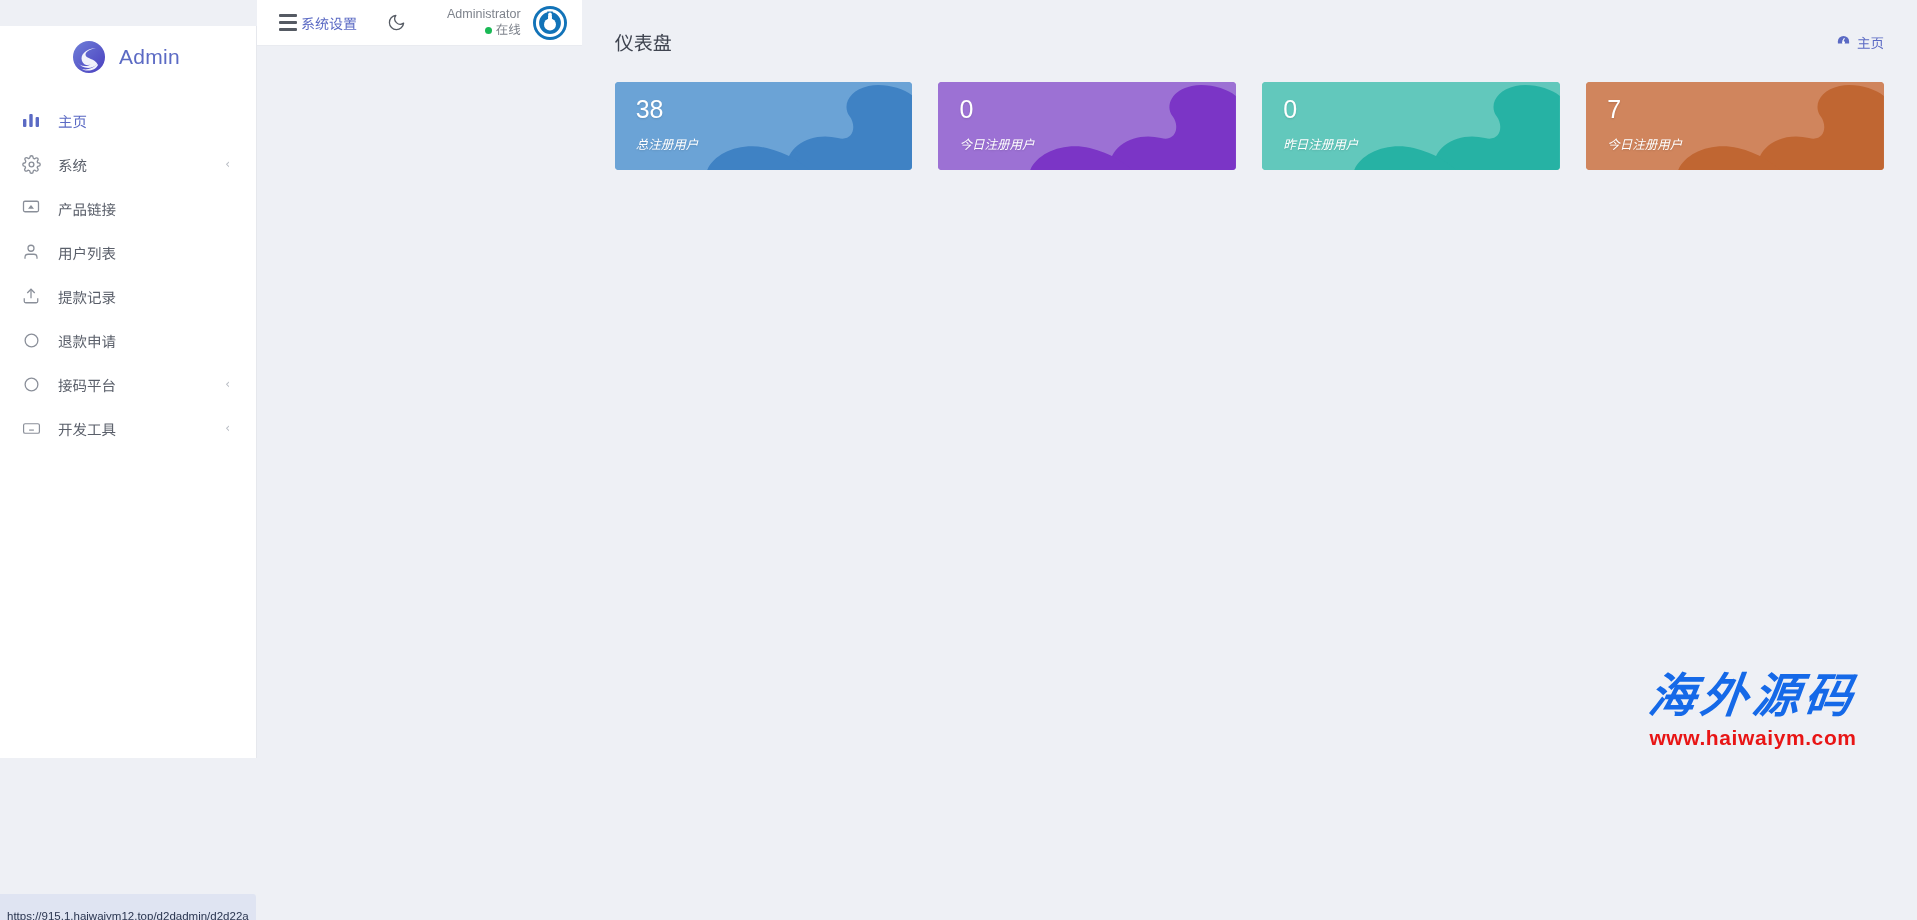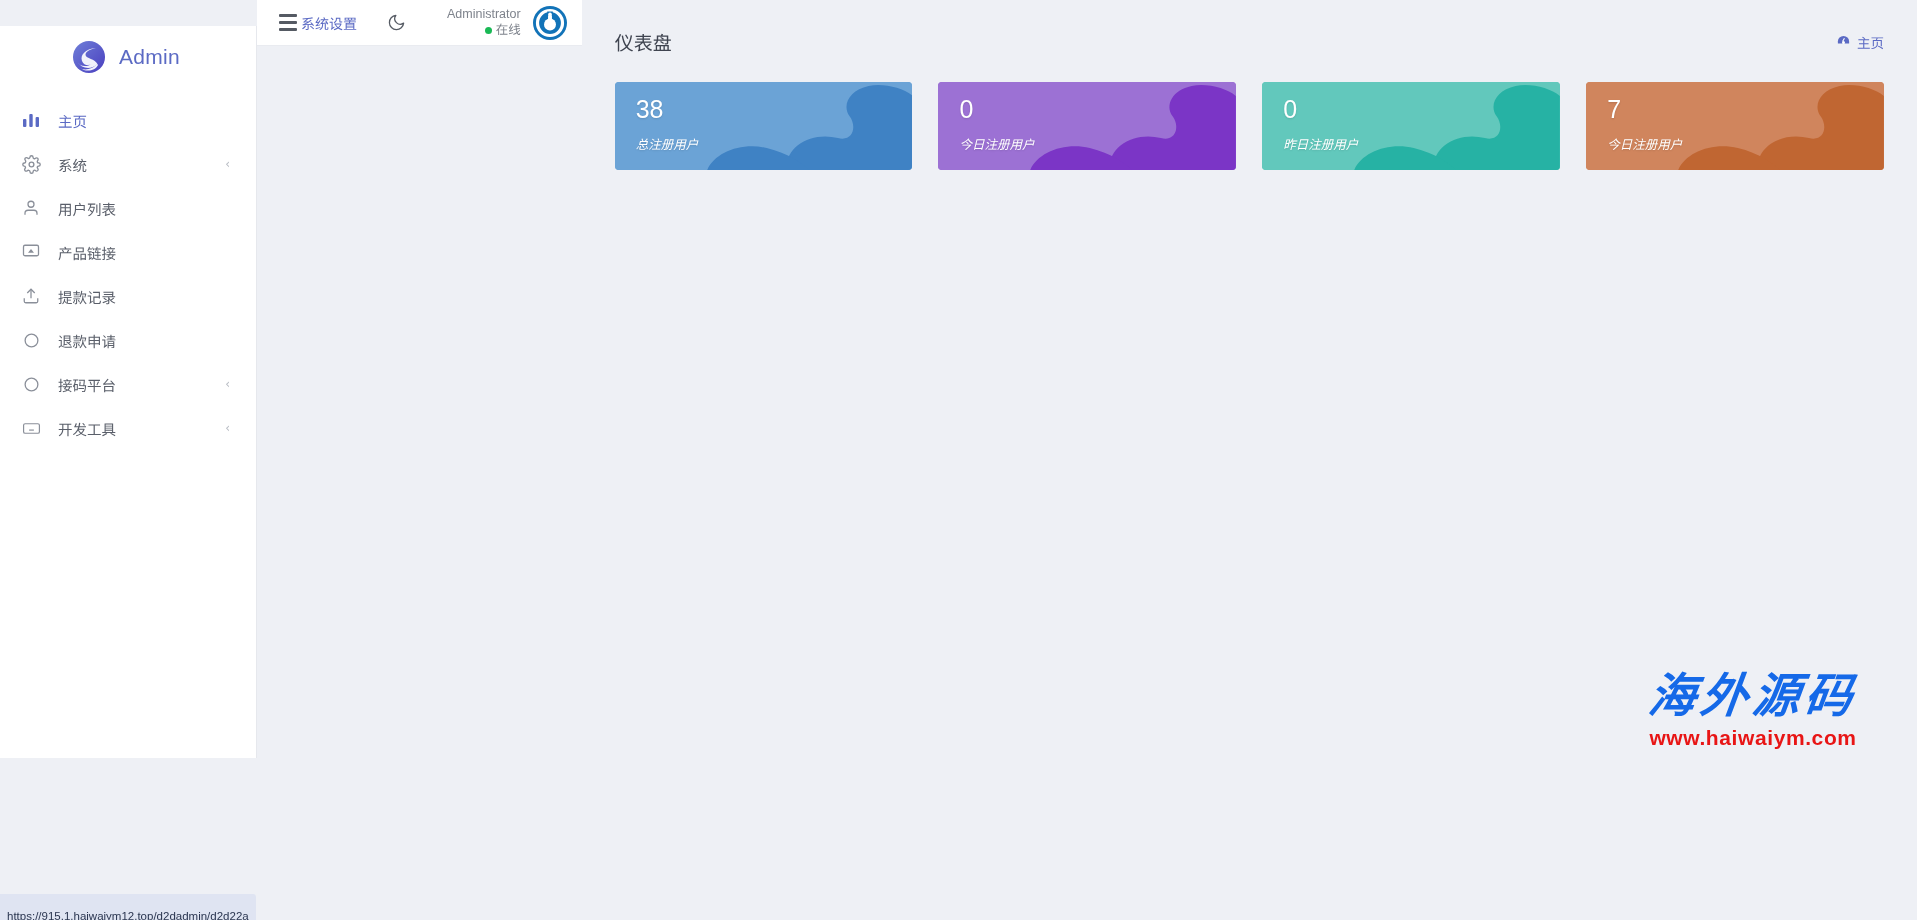--- a/index.html
+++ b/index.html
@@ -187,35 +187,35 @@
             <path d="M19.4 15a1.65 1.65 0 00.33 1.82l.06.06a2 2 0 11-2.83 2.83l-.06-.06a1.65 1.65 0 00-1.82-.33 1.65 1.65 0 00-1 1.51V21a2 2 0 11-4 0v-.09A1.65 1.65 0 008.6 19.4a1.65 1.65 0 00-1.82.33l-.06.06a2 2 0 11-2.83-2.83l.06-.06a1.65 1.65 0 00.33-1.82 1.65 1.65 0 00-1.51-1H3a2 2 0 110-4h.09A1.65 1.65 0 004.6 8.6a1.65 1.65 0 00-.33-1.82l-.06-.06a2 2 0 112.83-2.83l.06.06a1.65 1.65 0 001.82.33h.08A1.65 1.65 0 0010 2.77V3a2 2 0 114 0v.09a1.65 1.65 0 001 1.51h.08a1.65 1.65 0 001.82-.33l.06-.06a2 2 0 112.83 2.83l-.06.06a1.65 1.65 0 00-.33 1.82v.08a1.65 1.65 0 001.51 1H21a2 2 0 110 4h-.09a1.65 1.65 0 00-1.51 1z"></path>
           </svg>
         </span>
         <span class="nav-label">系统</span>
         <span class="nav-caret">‹</span>
       </div>
 
       <div class="nav-item">
         <span class="nav-ico">
           <svg width="18" height="18" viewBox="0 0 24 24" fill="none" stroke="currentColor" stroke-width="1.7">
+            <rect x="2" y="3" width="20" height="14" rx="2"></rect>
+            <path d="M12 8l4 5H8l4-5z" fill="currentColor" stroke="none"></path>
+          </svg>
+        </span>
+        <span class="nav-label">产品链接</span>
+      </div>
+
+      <div class="nav-item">
+        <span class="nav-ico">
+          <svg width="18" height="18" viewBox="0 0 24 24" fill="none" stroke="currentColor" stroke-width="1.7">
             <path d="M20 21v-2a4 4 0 00-4-4H8a4 4 0 00-4 4v2"></path>
             <circle cx="12" cy="7" r="4"></circle>
           </svg>
         </span>
         <span class="nav-label">用户列表</span>
-      </div>
-
-      <div class="nav-item">
-        <span class="nav-ico">
-          <svg width="18" height="18" viewBox="0 0 24 24" fill="none" stroke="currentColor" stroke-width="1.7">
-            <rect x="2" y="3" width="20" height="14" rx="2"></rect>
-            <path d="M12 8l4 5H8l4-5z" fill="currentColor" stroke="none"></path>
-          </svg>
-        </span>
-        <span class="nav-label">产品链接</span>
       </div>
 
       <div class="nav-item">
         <span class="nav-ico">
           <svg width="18" height="18" viewBox="0 0 24 24" fill="none" stroke="currentColor" stroke-width="1.7">
             <path d="M21 15v4a2 2 0 01-2 2H5a2 2 0 01-2-2v-4"></path>
             <polyline points="17 8 12 3 7 8"></polyline>
             <line x1="12" y1="3" x2="12" y2="15"></line>
           </svg>
         </span>

